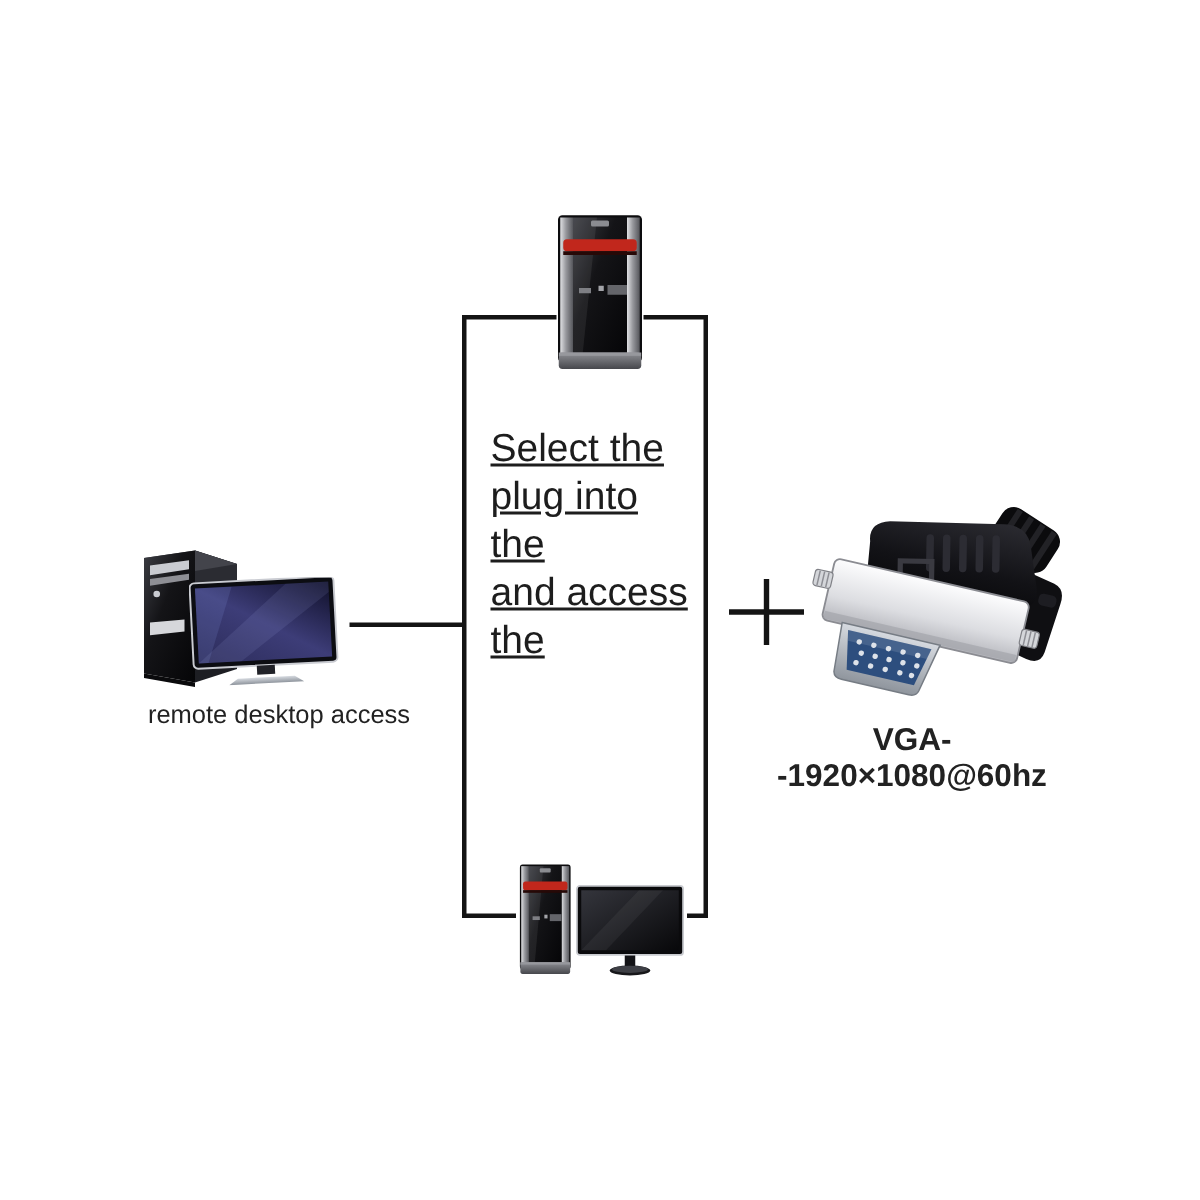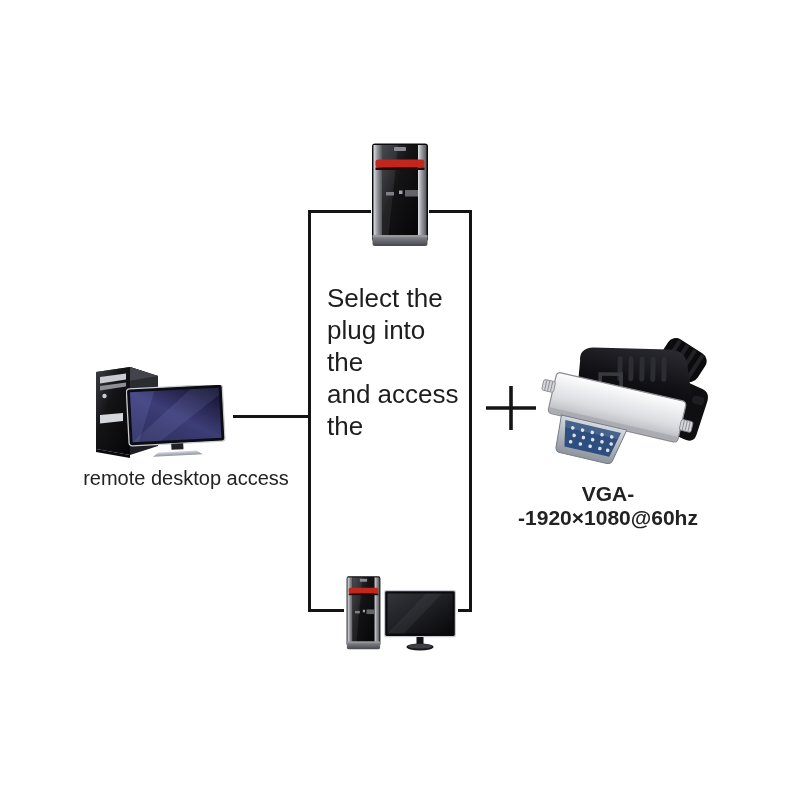--- a/index.html
+++ b/index.html
@@ -6,34 +6,34 @@
   html,body { background:#ffffff; }
   body { font-family:"Liberation Sans","DejaVu Sans",sans-serif; }
 
   .canvas { position:relative; width:800px; height:800px; background:#ffffff; overflow:hidden; }
   .defs { position:absolute; width:0; height:0; }
 
   
   .center-box { position:absolute; left:308px; top:210px; width:164px; height:402px;
                 border:3px solid var(--line,#141414); background:#ffffff; z-index:1; }
   .instruction { position:absolute; left:16px; top:69px; font-size:26px; line-height:32px;
-                 color:var(--text,#1d1d1d); white-space:nowrap; }
+                 color:var(--text,#1d1d1d); white-space:nowrap;text-decoration:underline; }
 
   
   .tower-top   { position:absolute; left:371px; top:143px; width:58px; height:104px; background:#ffffff; z-index:2; }
   .bottom-group{ position:absolute; left:344px; top:574px; width:114px; height:78px; background:#ffffff; z-index:2; }
   .bottom-tower  { position:absolute; left:2px;  top:2px;  width:35px; height:74px; }
   .bottom-monitor{ position:absolute; left:40px; top:16px; width:72px; height:61px; }
 
   
   .left-group { position:absolute; left:80px; top:358px; width:215px; height:140px; }
   .pc-tower   { position:absolute; left:10px; top:5px;  width:76px;  height:95px; }
   .pc-monitor { position:absolute; left:46px; top:27px; width:100px; height:72px; }
   .caption { color:#222222; text-align:center; }
-  .caption-left  { position:absolute; left:1px; top:109px; width:210px; font-size:20px; }
+  .caption-left  { position:absolute; left:1px; top:109px; width:210px; font-size:17px; }
 
   
   .connector { position:absolute; left:233px; top:415px; width:75px; height:3px; background:var(--line,#141414); }
 
   
   .plus { position:absolute; left:484px; top:384px; width:54px; height:48px; }
   .plus line { stroke:var(--line,#141414); stroke-width:3.6; }
 
   
   .right-group { position:absolute; left:498px; top:328px; width:220px; height:190px; }

